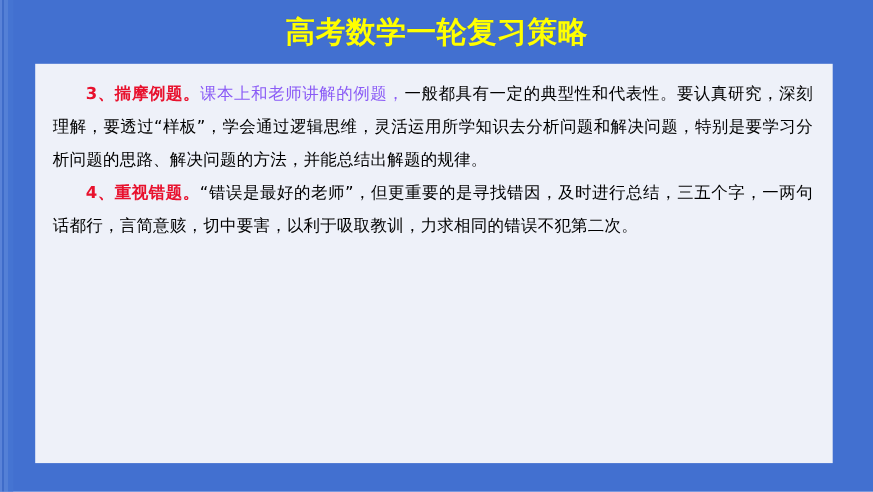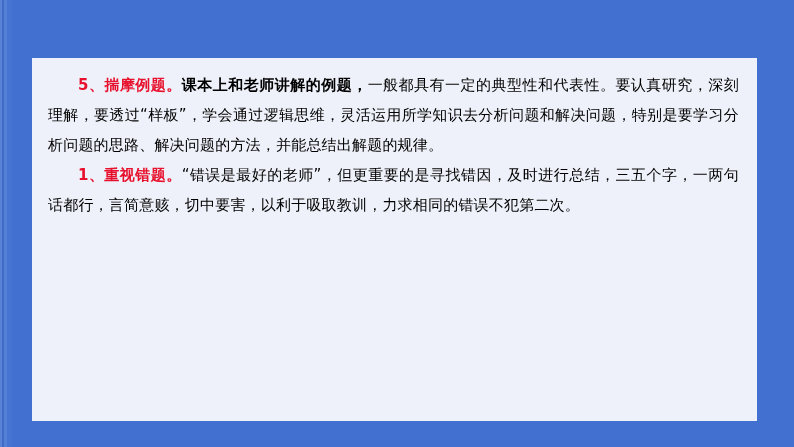--- a/index.html
+++ b/index.html
@@ -84,38 +84,41 @@
     text-indent: 2em;
     letter-spacing: 0.2px;
   }
 
   .lead-red {
     color: #e8112d;
     font-weight: bold;
   }
 
   .lead-bold {
-    color: #000000;
-    font-weight: bold;
+    color: #8b5cf6;
+    font-weight: normal;
   }
 </style>
 </head>
 <body>
 
 <div class="slide">
 
   <div class="left-stripe"></div>
 
+  <div class="title-bar">
+    <div class="title-text">高考数学一轮复习策略</div>
+  </div>
 
   <div class="content-panel">
 
     <p class="para">
-      <span class="lead-red">5、揣摩例题。</span><span class="lead-bold">课本上和老师讲解的例题，</span><span>一般都具有一定的典型性和代表性。要认真研究，深刻理解，要透过“样板”，学会通过逻辑思维，灵活运用所学知识去分析问题和解决问题，特别是要学习分析问题的思路、解决问题的方法，并能总结出解题的规律。</span>
+      <span class="lead-red">3、揣摩例题。</span><span class="lead-bold">课本上和老师讲解的例题，</span><span>一般都具有一定的典型性和代表性。要认真研究，深刻理解，要透过“样板”，学会通过逻辑思维，灵活运用所学知识去分析问题和解决问题，特别是要学习分析问题的思路、解决问题的方法，并能总结出解题的规律。</span>
     </p>
 
 
 
     <p class="para">
-      <span class="lead-red">1、重视错题。</span><span class="lead-bold"></span><span>“错误是最好的老师”，但更重要的是寻找错因，及时进行总结，三五个字，一两句话都行，言简意赅，切中要害，以利于吸取教训，力求相同的错误不犯第二次。</span>
+      <span class="lead-red">4、重视错题。</span><span class="lead-bold"></span><span>“错误是最好的老师”，但更重要的是寻找错因，及时进行总结，三五个字，一两句话都行，言简意赅，切中要害，以利于吸取教训，力求相同的错误不犯第二次。</span>
     </p>
 
   </div>
 </div>
 
 </body></html>

